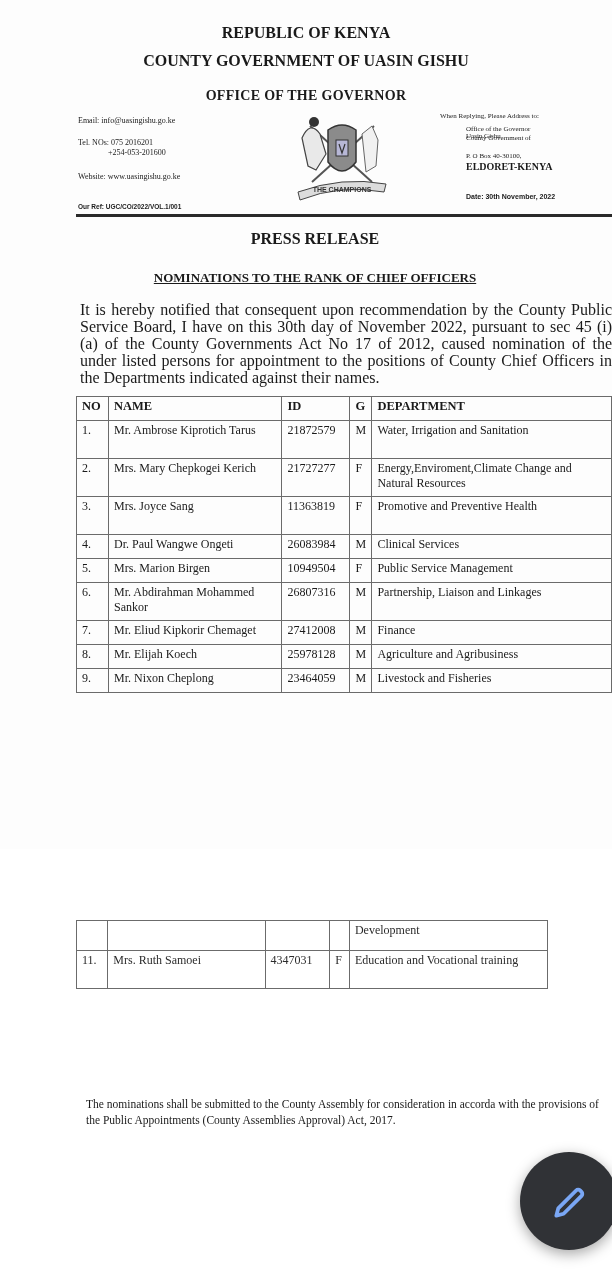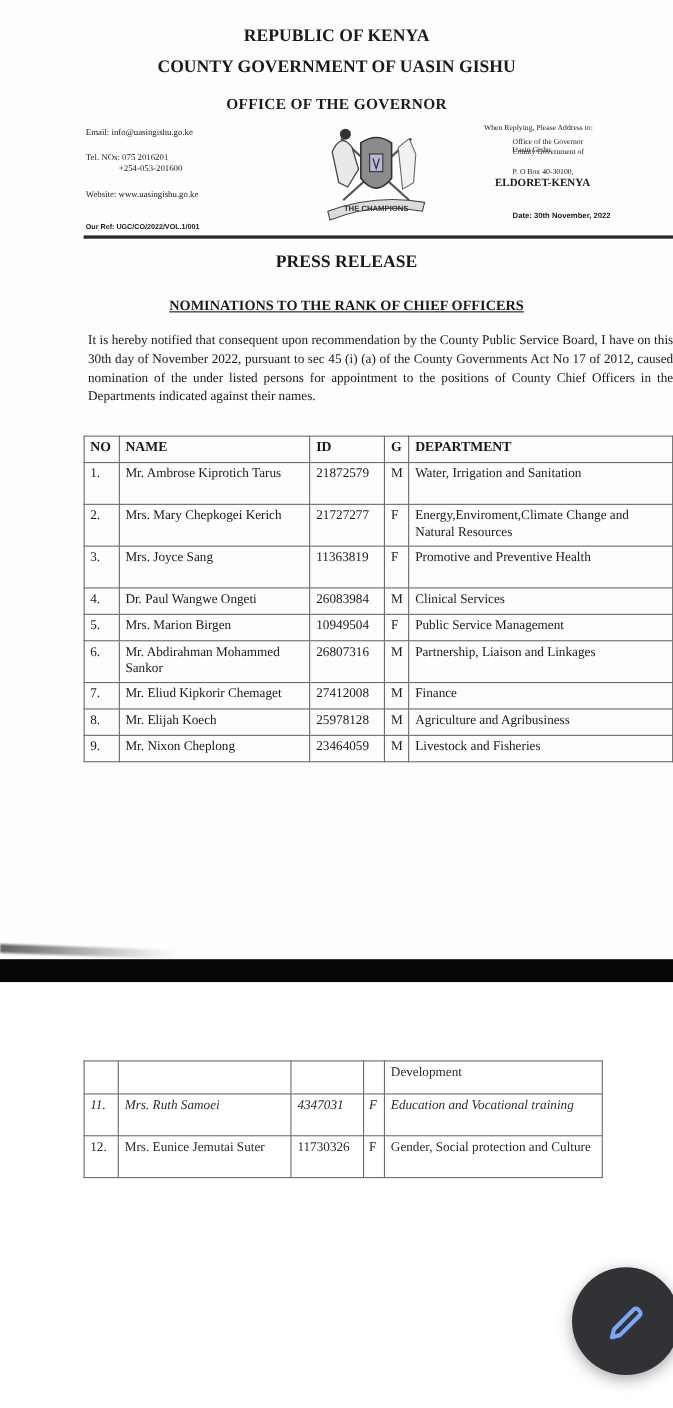--- a/index.html
+++ b/index.html
@@ -2,21 +2,21 @@
 <html><head>
 <meta charset="utf-8">
 <style>
   html, body { margin: 0; padding: 0; }
   body {
     width: 612px; height: 1280px; position: relative; overflow: hidden;
     background: #ffffff; color: #1a1a1a;
     font-family: "Liberation Serif", serif;
   }
   .page1 { position: absolute; left: 0; top: 0; width: 612px; height: 872px; background: #fdfdfd; }
-  .page2 { position: absolute; left: 0; top: 893px; width: 612px; height: 387px; background: #ffffff; }
+  .page2 { position: absolute; left: 0; top: 849px; width: 612px; height: 387px; background: #ffffff; }
   .divider-band { position: absolute; left: 0; top: 872px; width: 612px; height: 21px; background: #060606; }
   .shadow-streak { position: absolute; left: 0; top: 861px; width: 160px; height: 8px;
     background: linear-gradient(to right, rgba(60,60,60,.8), rgba(120,120,120,.3) 70%, rgba(255,255,255,0));
     transform: skewY(2deg); filter: blur(1px); }
 
   .title { position: absolute; left: 0; width: 612px; text-align: center; font-weight: bold; }
   .t1 { top: 24px; font-size: 16px; }
   .t2 { top: 52px; font-size: 16px; }
   .t3 { top: 88px; font-size: 14px; letter-spacing: .3px; }
 
@@ -27,21 +27,21 @@
   .right-contacts { position: absolute; left: 440px; top: 112px; font-size: 7px; line-height: 9px; }
   .right-contacts .row { position: absolute; white-space: nowrap; }
   .right-contacts .eldoret { font-weight: bold; font-size: 10px; }
   .right-contacts .date { font-family: "Liberation Sans", sans-serif; font-weight: bold; font-size: 7px; }
 
   .crest { position: absolute; left: 292px; top: 108px; width: 100px; height: 96px; }
   .rule { position: absolute; left: 76px; top: 214px; width: 536px; height: 3px; background: #2a2a2a; }
 
   .press { position: absolute; left: 0; top: 230px; width: 630px; text-align: center; font-weight: bold; font-size: 16px; }
   .subhead { position: absolute; left: 0; top: 270px; width: 630px; text-align: center; font-weight: bold; font-size: 13px; text-decoration: underline; }
-  .intro { position: absolute; left: 80px; top: 301px; width: 532px; font-size: 12px; line-height: 17px; text-align: justify; }
+  .intro { position: absolute; left: 80px; top: 301px; width: 532px; font-size: 16px; line-height: 17px; text-align: justify; }
 
   table.nom { position: absolute; left: 76px; border-collapse: collapse; font-size: 12px; }
   table.nom td, table.nom th { border: 1px solid #6b6b6b; vertical-align: top; padding: 2px 4px 2px 5px; text-align: left; }
   table.nom th { font-weight: bold; font-size: 12.5px; height: 19px; }
   .t-top { top: 396px; width: 536px; }
   .c-no { width: 22px; margin-top: 32px; }
   .c-name { width: 164px; }
   .c-id { width: 58px; }
   .c-g { width: 12px; }
   .c-dept { width: 230px; }
@@ -90,21 +90,21 @@
       <text x="50" y="84" text-anchor="middle" font-size="7" font-weight="bold" fill="#333" font-family="Liberation Sans, sans-serif">THE CHAMPIONS</text>
     </svg>
   </div>
 
   <div class="right-contacts">
     <div class="row" style="top:0">When Replying, Please Address to:</div>
     <div class="row" style="top:13px;left:26px">Office of the Governor</div>
     <div class="row" style="top:22px;left:26px">County Government of</div>
     <div class="row" style="top:20px;left:26px">Uasin Gishu</div>
     <div class="row" style="top:40px;left:26px">P. O Box 40-30100,</div>
-    <div class="row eldoret" style="top:50px;left:10px">ELDORET-KENYA</div>
+    <div class="row eldoret" style="top:50px;left:26px">ELDORET-KENYA</div>
     <div class="row date" style="top:80px;left:26px">Date: 30th November, 2022</div>
   </div>
 
   <div class="rule"></div>
 
   <div class="press">PRESS RELEASE</div>
   <div class="subhead">NOMINATIONS TO THE RANK OF CHIEF OFFICERS</div>
   <div class="intro">It is hereby notified that consequent upon recommendation by the County Public Service Board, I have on this 30th day of November 2022, pursuant to sec 45 (i) (a) of the County Governments Act No 17 of 2012, caused nomination of the under listed persons for appointment to the positions of County Chief Officers in the Departments indicated against their names.</div>
 
   <table class="nom t-top">
@@ -192,35 +192,29 @@
 <div class="page2">
   <table class="nom t-bot" style="top:71px">
     <tbody id="rows-p2">
       <tr style="height:30px">
         <td class="c-no"></td>
         <td class="c-name"></td>
         <td class="c-id"></td>
         <td class="c-g"></td>
         <td class="c-dept">Development</td>
       </tr>
-    <tr style="height: 38px; font-style: italic;">
+    <tr style="height: 38px;">
           <td class="c-no">11.</td>
           <td class="c-name">Mrs. Ruth Samoei</td>
           <td class="c-id">4347031</td>
           <td class="c-g">F</td>
           <td class="c-dept">Education and Vocational training</td>
         </tr>
-        <tr style="height: 38px;">
-          <td class="c-no">12.</td>
-          <td class="c-name">Mrs. Eunice Jemutai Suter</td>
-          <td class="c-id">11730326</td>
-          <td class="c-g">F</td>
-          <td class="c-dept">Gender, Social protection and Culture</td>
-        </tr>
       </tbody>
   </table>
+  <div class="closing" style="top:248px">The nominations shall be submitted to the County Assembly for consideration in accorda with the provisions of the Public Appointments (County Assemblies Approval) Act, 2017.</div>
 </div>
 
 <div class="fab">
   <svg width="38" height="38" viewBox="0 0 24 24">
     <path d="M4 20 l1.2 -4.6 L16.5 4.1 a1.8 1.8 0 0 1 2.5 0 l0.9 0.9 a1.8 1.8 0 0 1 0 2.5 L8.6 18.8 z" fill="none" stroke="#7aa7f5" stroke-width="2.4" stroke-linejoin="round"></path>
   </svg>
 </div>
 
 </body></html>

